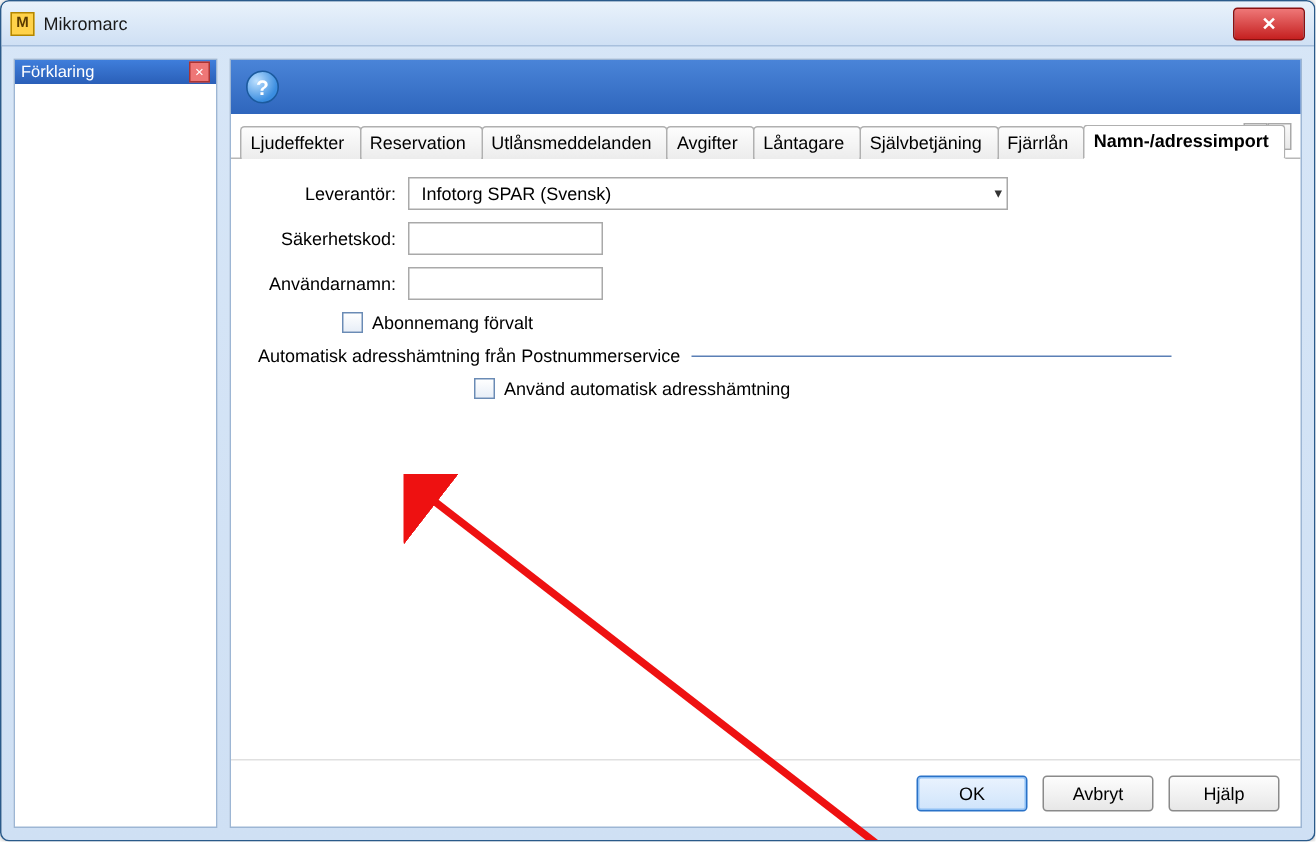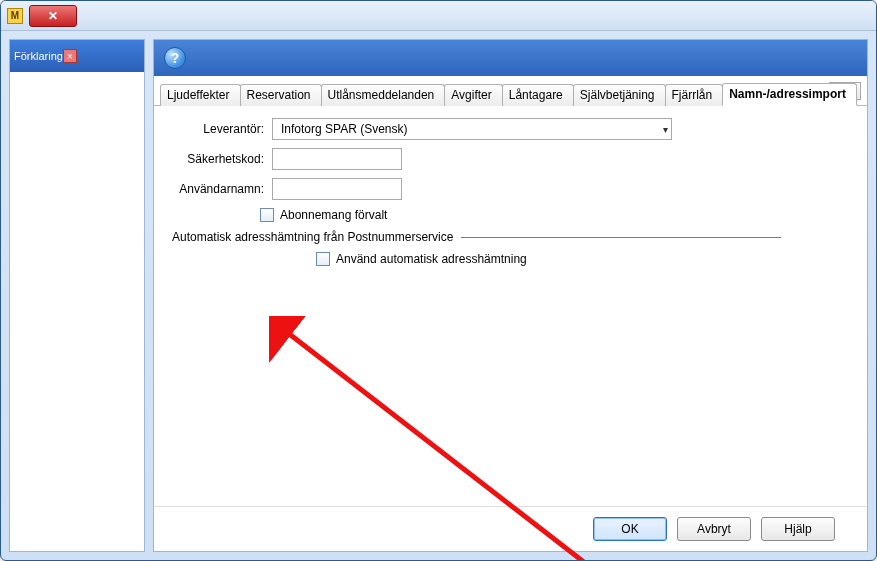--- a/index.html
+++ b/index.html
@@ -45,26 +45,26 @@
     display: flex;
     gap: 8px;
   }
   .sidebar {
     width: 136px;
     border: 1px solid #9db6d4;
     background: #fff;
     display:flex; flex-direction:column;
   }
   .sidebar-header {
-    height: 32px;
+    height: 16px;
     background: linear-gradient(#3f7edb, #2a5fb8);
     color: #fff;
     font-size: 11px;
     padding: 1px 4px;
-    display:flex; align-items:center; 
+    display:flex; align-items:center; justify-content:space-between;
   }
   .sidebar-header .x {
     width:14px; height:14px;
     background:#e77;
     border:1px solid #a33;
     color:#fff; font-size:10px;
     display:flex; align-items:center; justify-content:center;
     cursor:pointer;
   }
   .main {
@@ -170,21 +170,21 @@
     border-bottom:1px solid #5a7fb5;
     margin-left:8px;
     max-width:320px;
   }
   .arrow-overlay {
     position:absolute;
     pointer-events:none;
   }
   .buttons {
     display:flex; justify-content:flex-end; gap:10px;
-    padding: 10px 32px;
+    padding: 10px 14px;
     border-top:1px solid #e0e0e0;
   }
   .btn {
     min-width:74px; height:24px;
     border:1px solid #8a8a8a;
     border-radius:3px;
     background:linear-gradient(#fdfdfd,#e7e7e7);
     font:inherit;
     cursor:pointer;
     padding:0 14px;
@@ -195,20 +195,21 @@
     box-shadow: 0 0 0 1px #8fc0f4 inset;
   }
 </style>
 </head>
 <body>
 
 <div class="window">
 
   <div class="titlebar">
     <div class="app-icon">M</div>
+    <div class="title">Mikromarc</div>
     <div class="close">
       <span>✕</span>
     </div>
   </div>
 
   <div class="client">
 
     <div class="sidebar">
       <div class="sidebar-header">
         <span>Förklaring</span>
@@ -257,21 +258,21 @@
         <div class="form-row">
           <label class="lbl">Säkerhetskod:</label>
           <input type="text" style="width: 130px;" value="">
         </div>
 
         <div class="form-row">
           <label class="lbl">Användarnamn:</label>
           <input type="text" style="width: 130px;" value="">
         </div>
 
-        <div class="form-row" style="margin-left:88px;">
+        <div class="form-row" style="margin-left:56px;">
           <span class="chk"></span>
           <span>Abonnemang förvalt</span>
         </div>
 
         <div class="form-row" style="margin-top:6px;">
           <span>Automatisk adresshämtning från Postnummerservice</span>
           <div class="section-line"></div>
         </div>
 
         <div class="form-row" style="margin-left:108px;padding-left:36px;">

